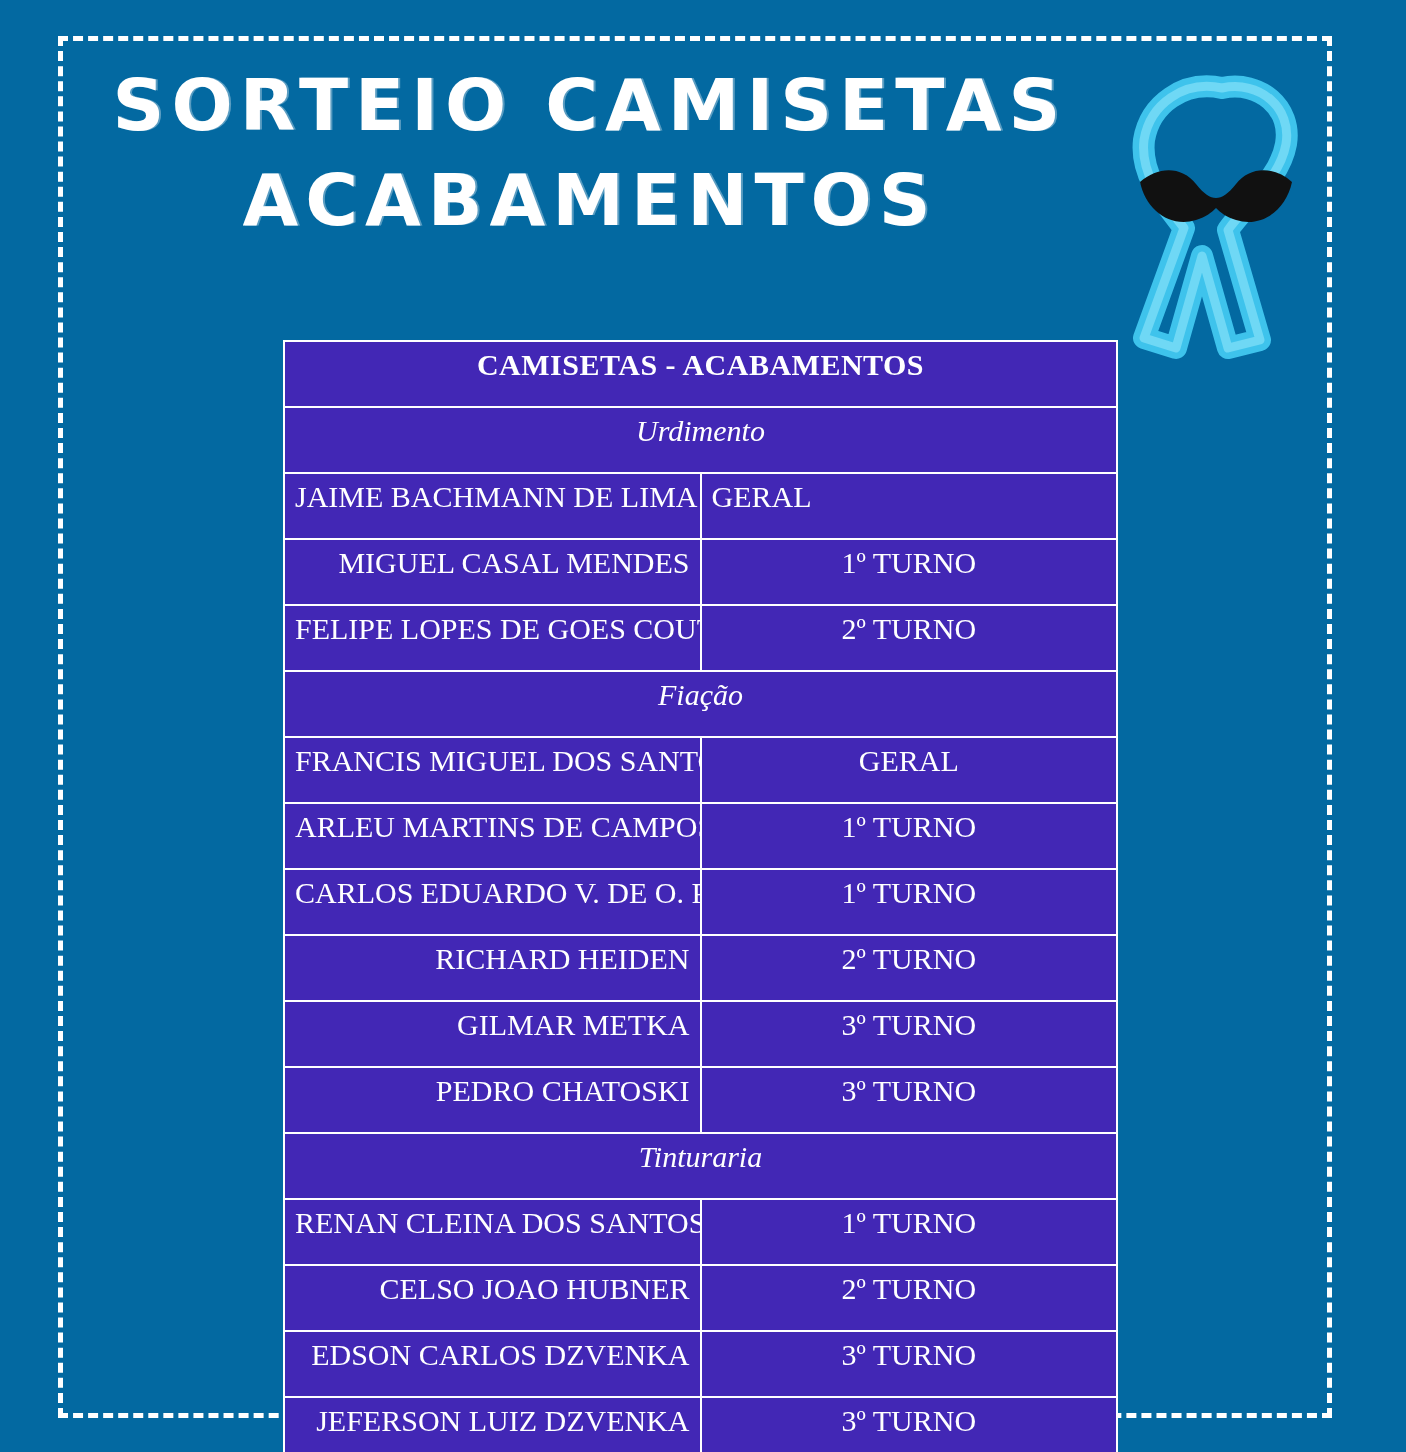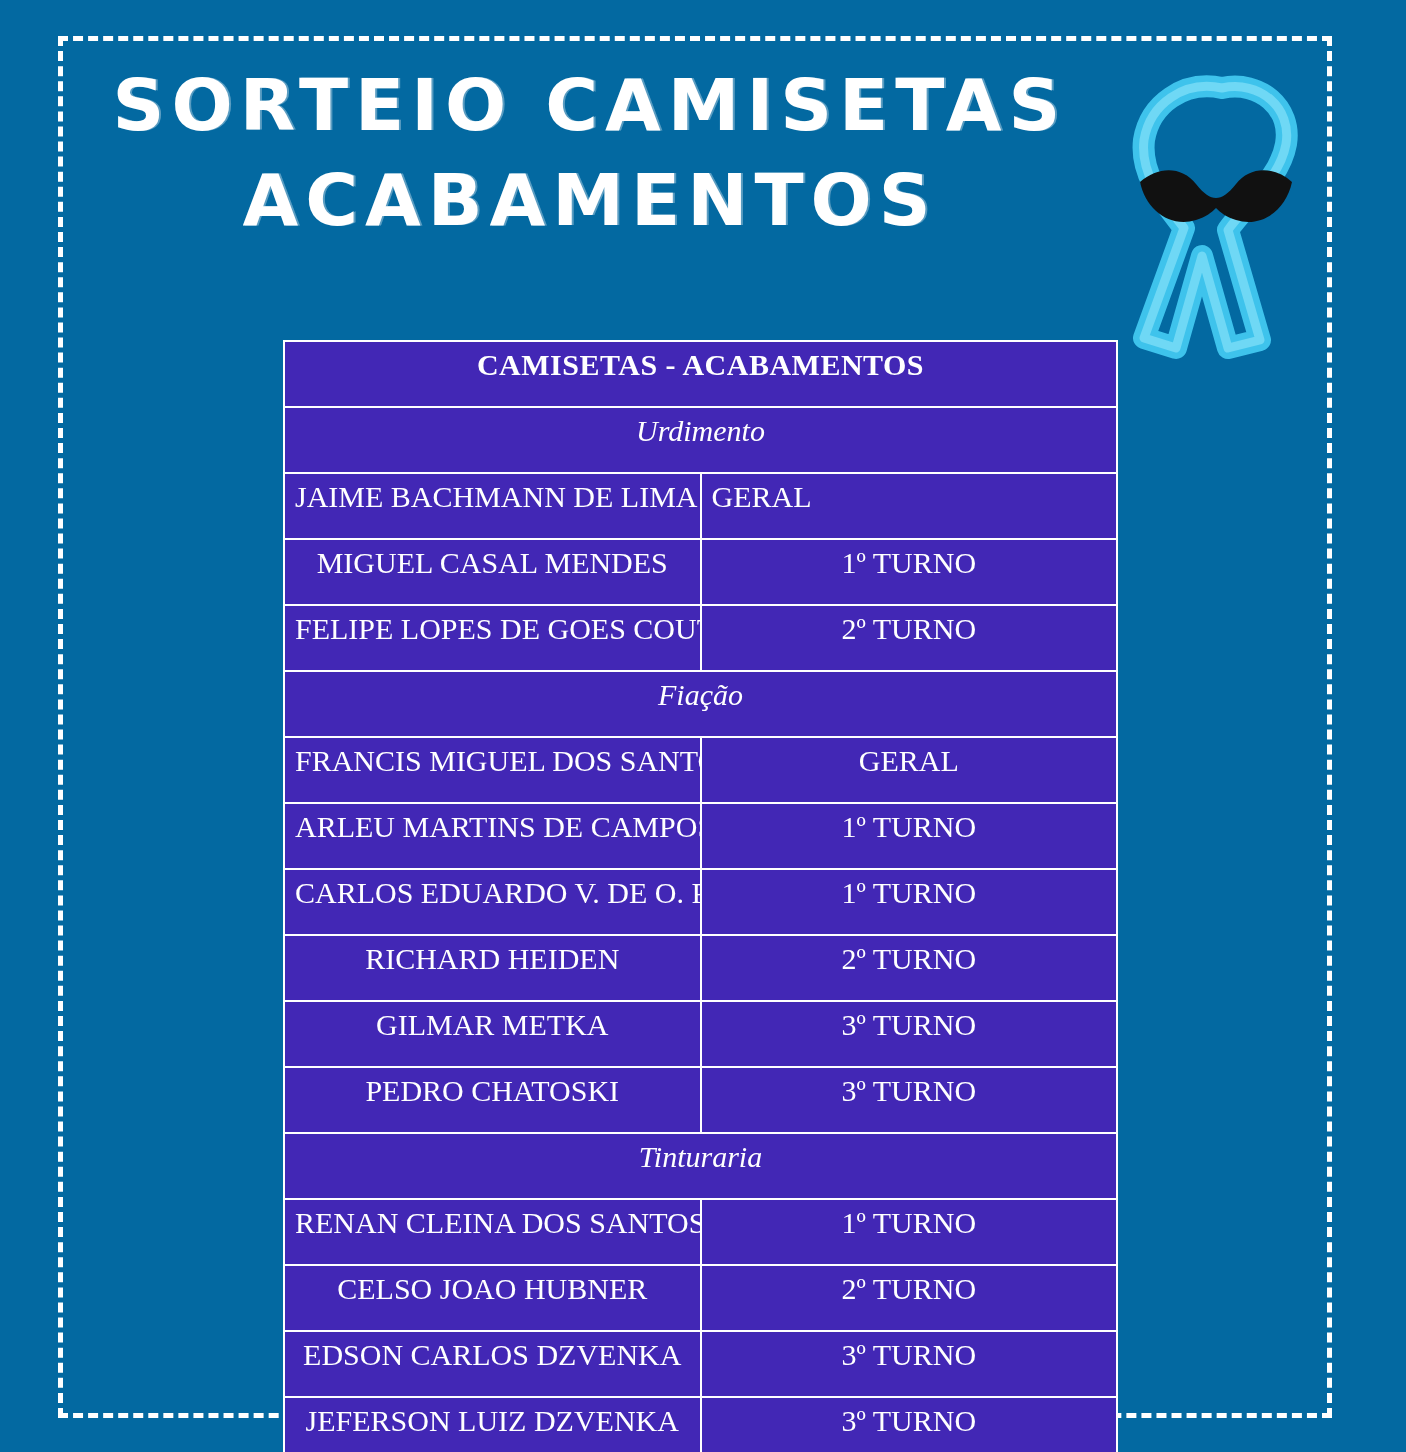--- a/index.html
+++ b/index.html
@@ -88,21 +88,21 @@
     padding-bottom: 11px;
   }
   td.section-cell {
     text-align: center;
     font-style: italic;
     font-size: 30px;
     padding-top: 8px;
     padding-bottom: 10px;
   }
   td.name-cell {
-    text-align: center;
+    text-align: right;
   }
   td.name-cell.center {
     text-align: center;
   }
   td.shift-cell {
     text-align: left;
     width: 200px;
   }
   td.shift-cell.center {
     text-align: center;

